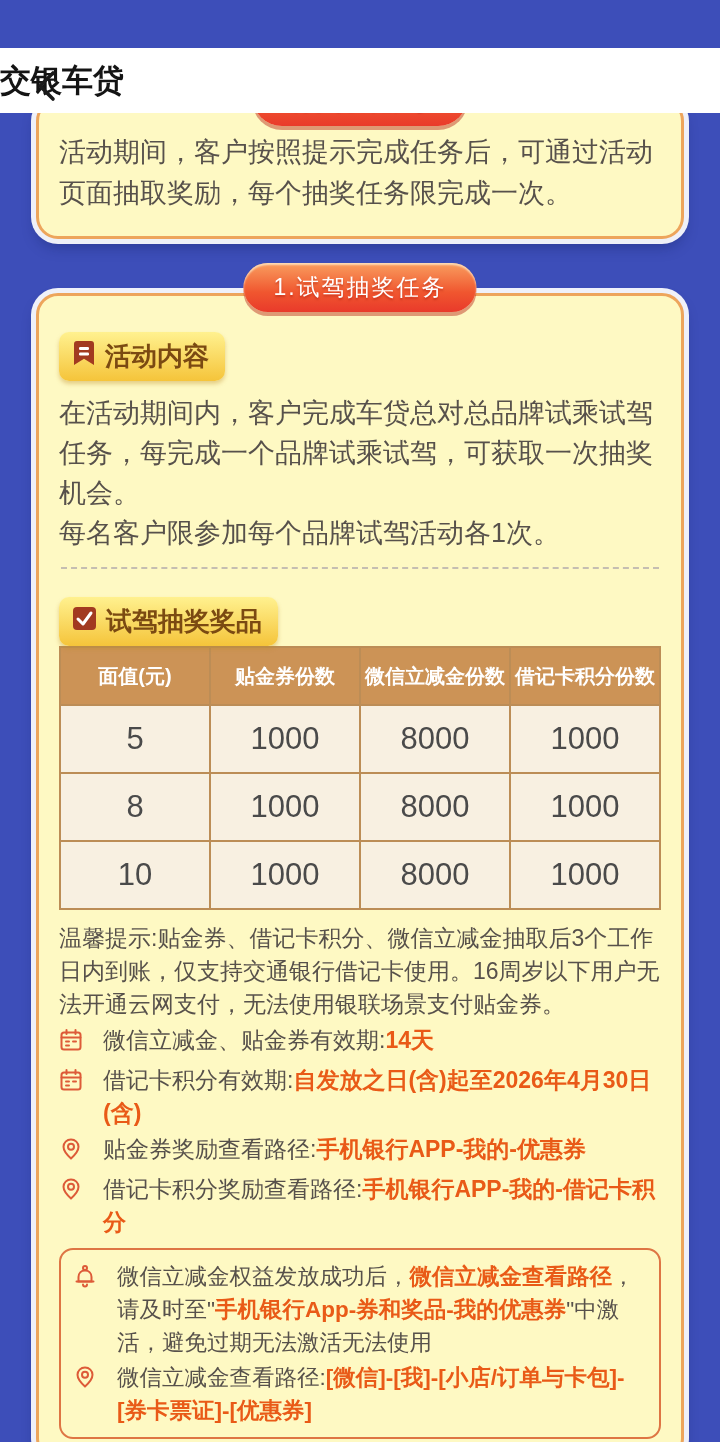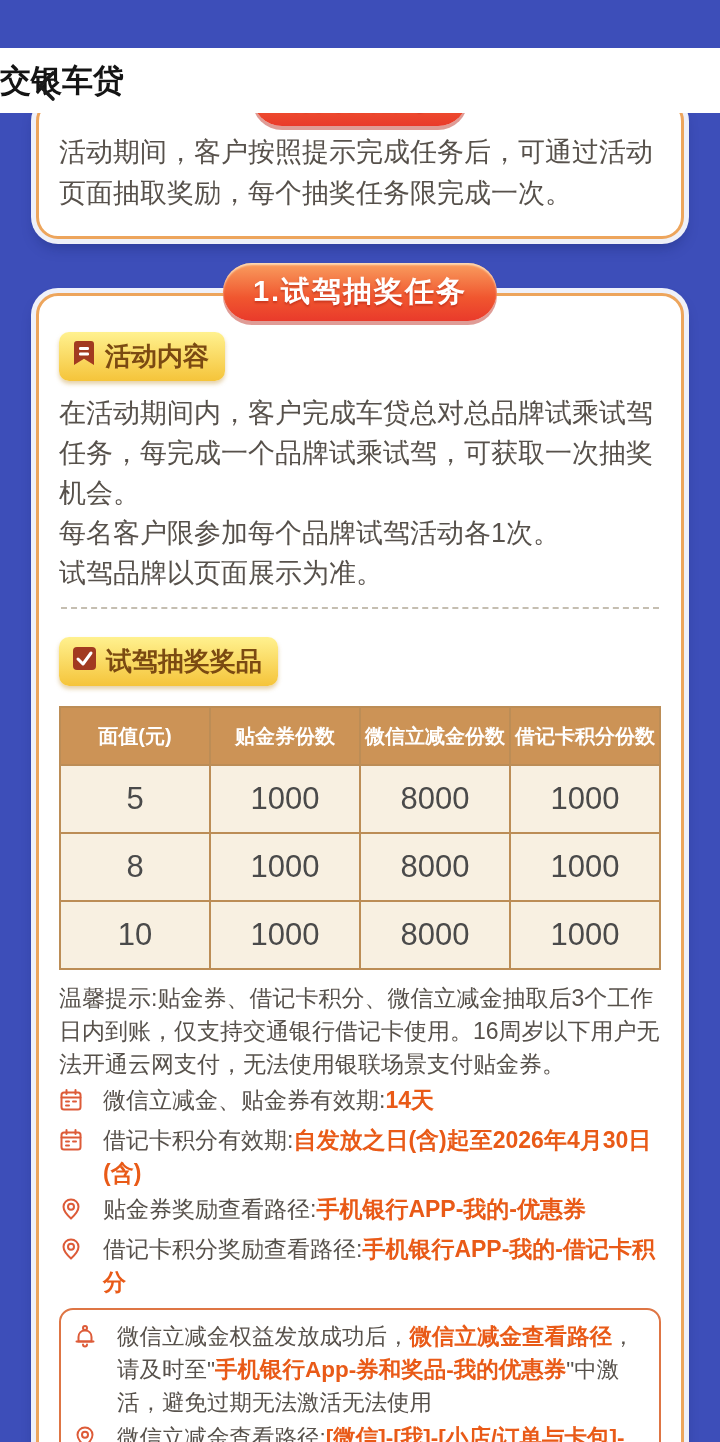--- a/index.html
+++ b/index.html
@@ -5,46 +5,46 @@
   html,body{margin:0;padding:0;background:#222;}
   .page{width:720px;height:1442px;position:relative;overflow:hidden;
         background:#3D4EB9;font-family:"Liberation Sans",sans-serif;margin:0 auto;}
   
   .nav{position:relative;z-index:30;height:65px;background:#ffffff;
        display:flex;align-items:center;justify-content:flex-start;margin-top:48px;}
   .nav-back{position:absolute;left:22px;top:14px;width:50px;height:50px;background:none;border:none;
             display:flex;align-items:center;justify-content:center;cursor:pointer;padding:0;}
   .nav-title{font-size:31px;font-weight:bold;color:#141414;}
   
-  .card{background:#ffffff;border:3px solid #EDA55C;border-radius:22px;margin:0 36px;position:relative;
+  .card{background:#fef9c3;border:3px solid #EDA55C;border-radius:22px;margin:0 36px;position:relative;
         box-shadow:0 0 0 5px rgba(255,255,255,.92),0 8px 14px rgba(15,25,80,.35);}
   .intro-card{margin-top:-14px;z-index:2;padding:30px 20px 22px;}
   .intro-text{font-size:27px;line-height:41px;color:#57514B;}
   .clip-banner{position:absolute;top:-38px;left:50%;transform:translateX(-50%);z-index:1;
         padding:9px 40px;border-radius:30px;white-space:nowrap;
         background:linear-gradient(180deg,#F99E5F 0%,#F0562F 60%,#E93A2B 100%);
         box-shadow:0 4px 0 rgba(185,35,22,.45);
         color:#fff;font-size:32px;font-weight:bold;letter-spacing:2px;
         text-shadow:0 3px 2px rgba(150,25,12,.75);}
   .section{position:relative;margin-top:54px;}
   .section-banner{position:absolute;top:-30px;left:50%;transform:translateX(-50%);z-index:6;
         padding:9px 30px;border-radius:32px;white-space:nowrap;
         background:linear-gradient(180deg,#F99E5F 0%,#F0562F 60%,#E93A2B 100%);
         box-shadow:0 4px 0 rgba(185,35,22,.45),inset 0 2px 2px rgba(255,240,210,.75);
-        color:#fff;font-size:29px;font-weight:bold;letter-spacing:2px;
+        color:#fff;font-size:23px;font-weight:normal;letter-spacing:2px;
         text-shadow:0 2px 2px rgba(170,30,15,.5);}
   .main-card{padding:20px 20px 18px;}
   .badge{display:inline-flex;align-items:center;gap:9px;margin-top:16px;
         background:linear-gradient(180deg,#FFF18F,#F5C43A);border-radius:10px;padding:7px 16px 7px 13px;
         font-size:26px;font-weight:bold;color:#7B4A12;
         box-shadow:0 3px 4px rgba(190,140,40,.4);}
   .para{margin-top:12px;font-size:27px;line-height:40px;color:#57514B;}
   .divider{border:none;border-top:2px dashed #C5BEB1;margin:14px 2px 12px;}
   
-  table.prize{width:100%;border-collapse:collapse;margin-top:20px;}
+  table.prize{width:100%;border-collapse:collapse;}
   .prize th{background:#CC9356;color:#fff;font-size:20px;font-weight:bold;
         border:2px solid #BC8D56;height:54px;width:25%;}
   .prize td{background:#F8F0E1;color:#4A4A4A;font-size:31px;text-align:center;
         border:2px solid #BC8D56;height:64px;}
   
   .tips{margin-top:12px;font-size:23px;line-height:33px;color:#57514B;}
   .iline{display:flex;align-items:flex-start;gap:20px;font-size:23px;line-height:33px;
          color:#57514B;margin-top:3px;}
   .iline .ic{flex:0 0 24px;padding-top:4px;}
   .hl{color:#E95A17;font-weight:bold;}
@@ -82,21 +82,20 @@
               <path d="M5 1h14a3 3 0 0 1 3 3v21l-10-6.2L2 25V4a3 3 0 0 1 3-3z" fill="#A23A20"></path>
               <rect x="7" y="7" width="10" height="3" rx="1.2" fill="#fff"></rect>
               <rect x="7" y="12.5" width="10" height="3" rx="1.2" fill="#fff"></rect>
             </svg>
         </span>
         <span>活动内容</span>
       </div>
 
       <div class="para">在活动期间内，客户完成车贷总对总品牌试乘试驾任务，每完成一个品牌试乘试驾，可获取一次抽奖机会。</div>
       <div class="para" style="margin-top:0;">每名客户限参加每个品牌试驾活动各1次。</div>
-      <div class="para" style="margin-top:0;">试驾品牌以页面展示为准。</div>
 
       <hr class="divider">
 
       <div class="badge">
         <span>
           <svg width="25" height="25" viewBox="0 0 25 25">
               <rect x="1" y="1" width="23" height="23" rx="4" fill="#A23A20"></rect>
               <polyline points="6,13 11,18 19,7" fill="none" stroke="#fff" stroke-width="3" stroke-linecap="round" stroke-linejoin="round"></polyline>
             </svg>
         </span>

